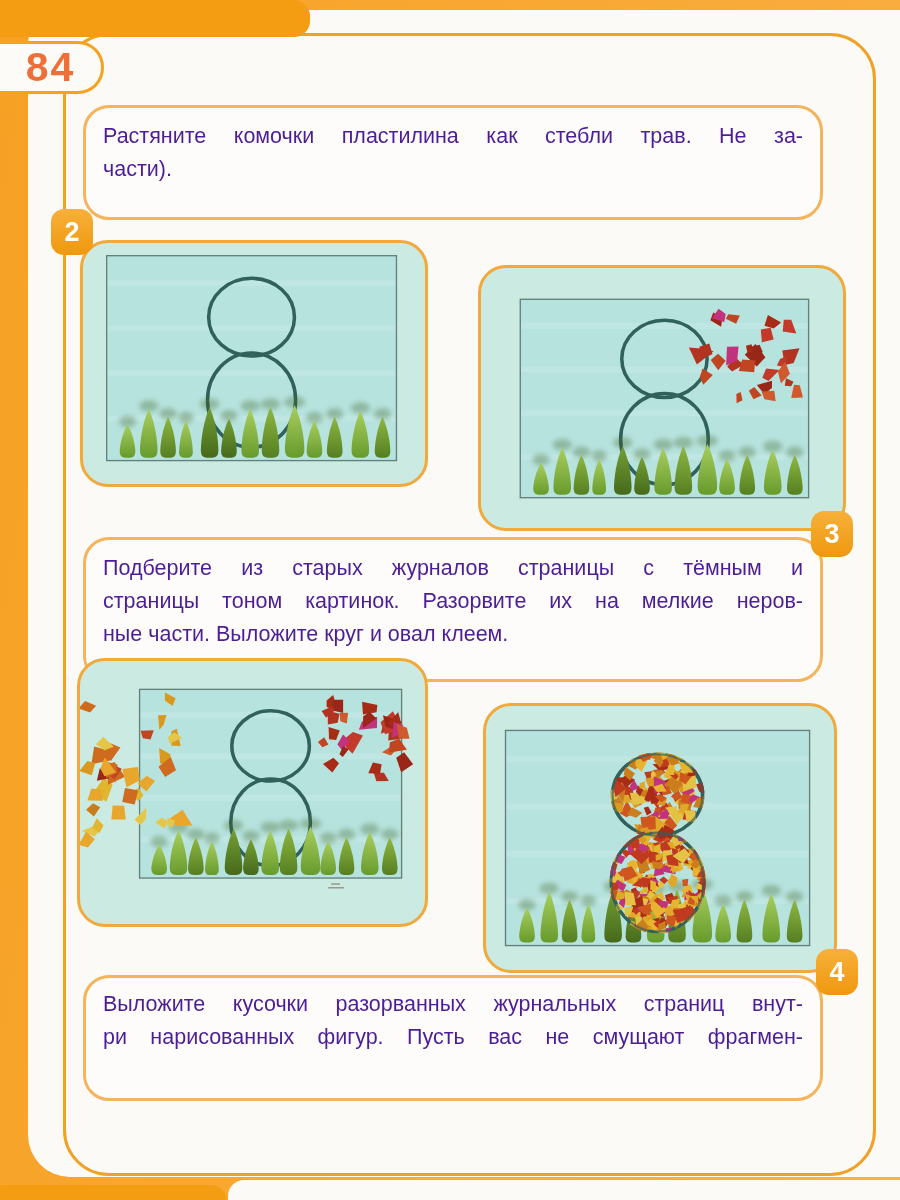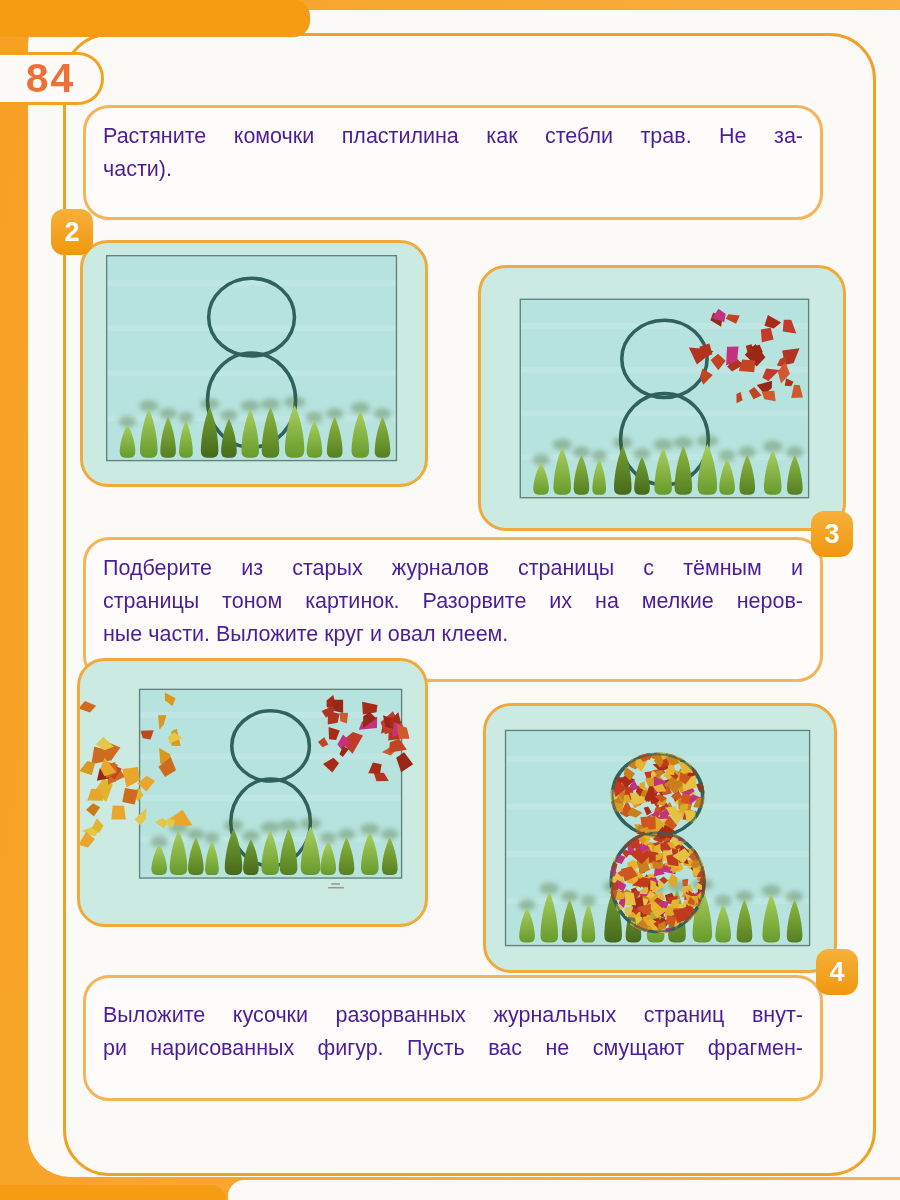--- a/index.html
+++ b/index.html
@@ -10,29 +10,29 @@
   .sheet{left:28px;top:10px;width:872px;height:1167px;background:#FBFAF6;
          border-radius:34px 0 0 42px;z-index:1;}
   .frame{left:63px;top:33px;width:813px;height:1143px;border:3.5px solid #EFA227;
          border-radius:46px;z-index:2;}
   .dark-tab-top{left:0;top:0;width:310px;height:37px;background:#F49D13;
          border-radius:0 16px 16px 0;z-index:4;}
   .bottom-dark-tab{left:0;top:1185px;width:226px;height:15px;background:#F49D13;
          border-radius:0 18px 0 0;z-index:2;}
   .bottom-white-tab{left:228px;top:1180px;width:672px;height:20px;background:#FBFAF6;
          border-radius:16px 0 0 0;z-index:2;}
-  .page-tab{left:0;top:52px;width:104px;height:53px;background:#FCFBF8;
+  .page-tab{left:0;top:41px;width:104px;height:53px;background:#FCFBF8;
          border:3px solid #F5A31F;border-left:none;border-radius:0 26px 26px 0;
          display:flex;align-items:center;justify-content:center;z-index:5;}
   .page-num{font-size:41px;font-weight:bold;color:#EE7038;letter-spacing:2px;line-height:1;}
   .tbox{left:83px;width:740px;background:#FDFCFA;border:3px solid #F3B45C;
         border-radius:26px;padding:12px 17px 0 17px;z-index:3;}
   #tbox0{top:105px;height:115px;}
   #tbox1{top:537px;height:145px;}
-  #tbox2{top:975px;height:126px;padding-top:21px;}
+  #tbox2{top:975px;height:126px;padding-top:10px;}
   .tline{font-size:21.5px;line-height:33px;color:#4c1d95;text-align:justify;text-align-last:justify;}
   .tline.last{text-align-last:left;}
   .badge{width:42px;height:46px;background:linear-gradient(180deg,#F7B03A,#EF980E);
          border-radius:13px;display:flex;align-items:center;justify-content:center;
          color:#FFFFFF;font-size:27px;font-weight:bold;z-index:6;}
   #badge0{left:51px;top:209px;}
   #badge1{left:811px;top:511px;}
   #badge2{left:816px;top:949px;}
   .card{background:#CBEBE2;border:3px solid #F2A93B;border-radius:28px;z-index:3;overflow:visible;}
   #card0{left:80px;top:240px;width:348px;height:247px;}

